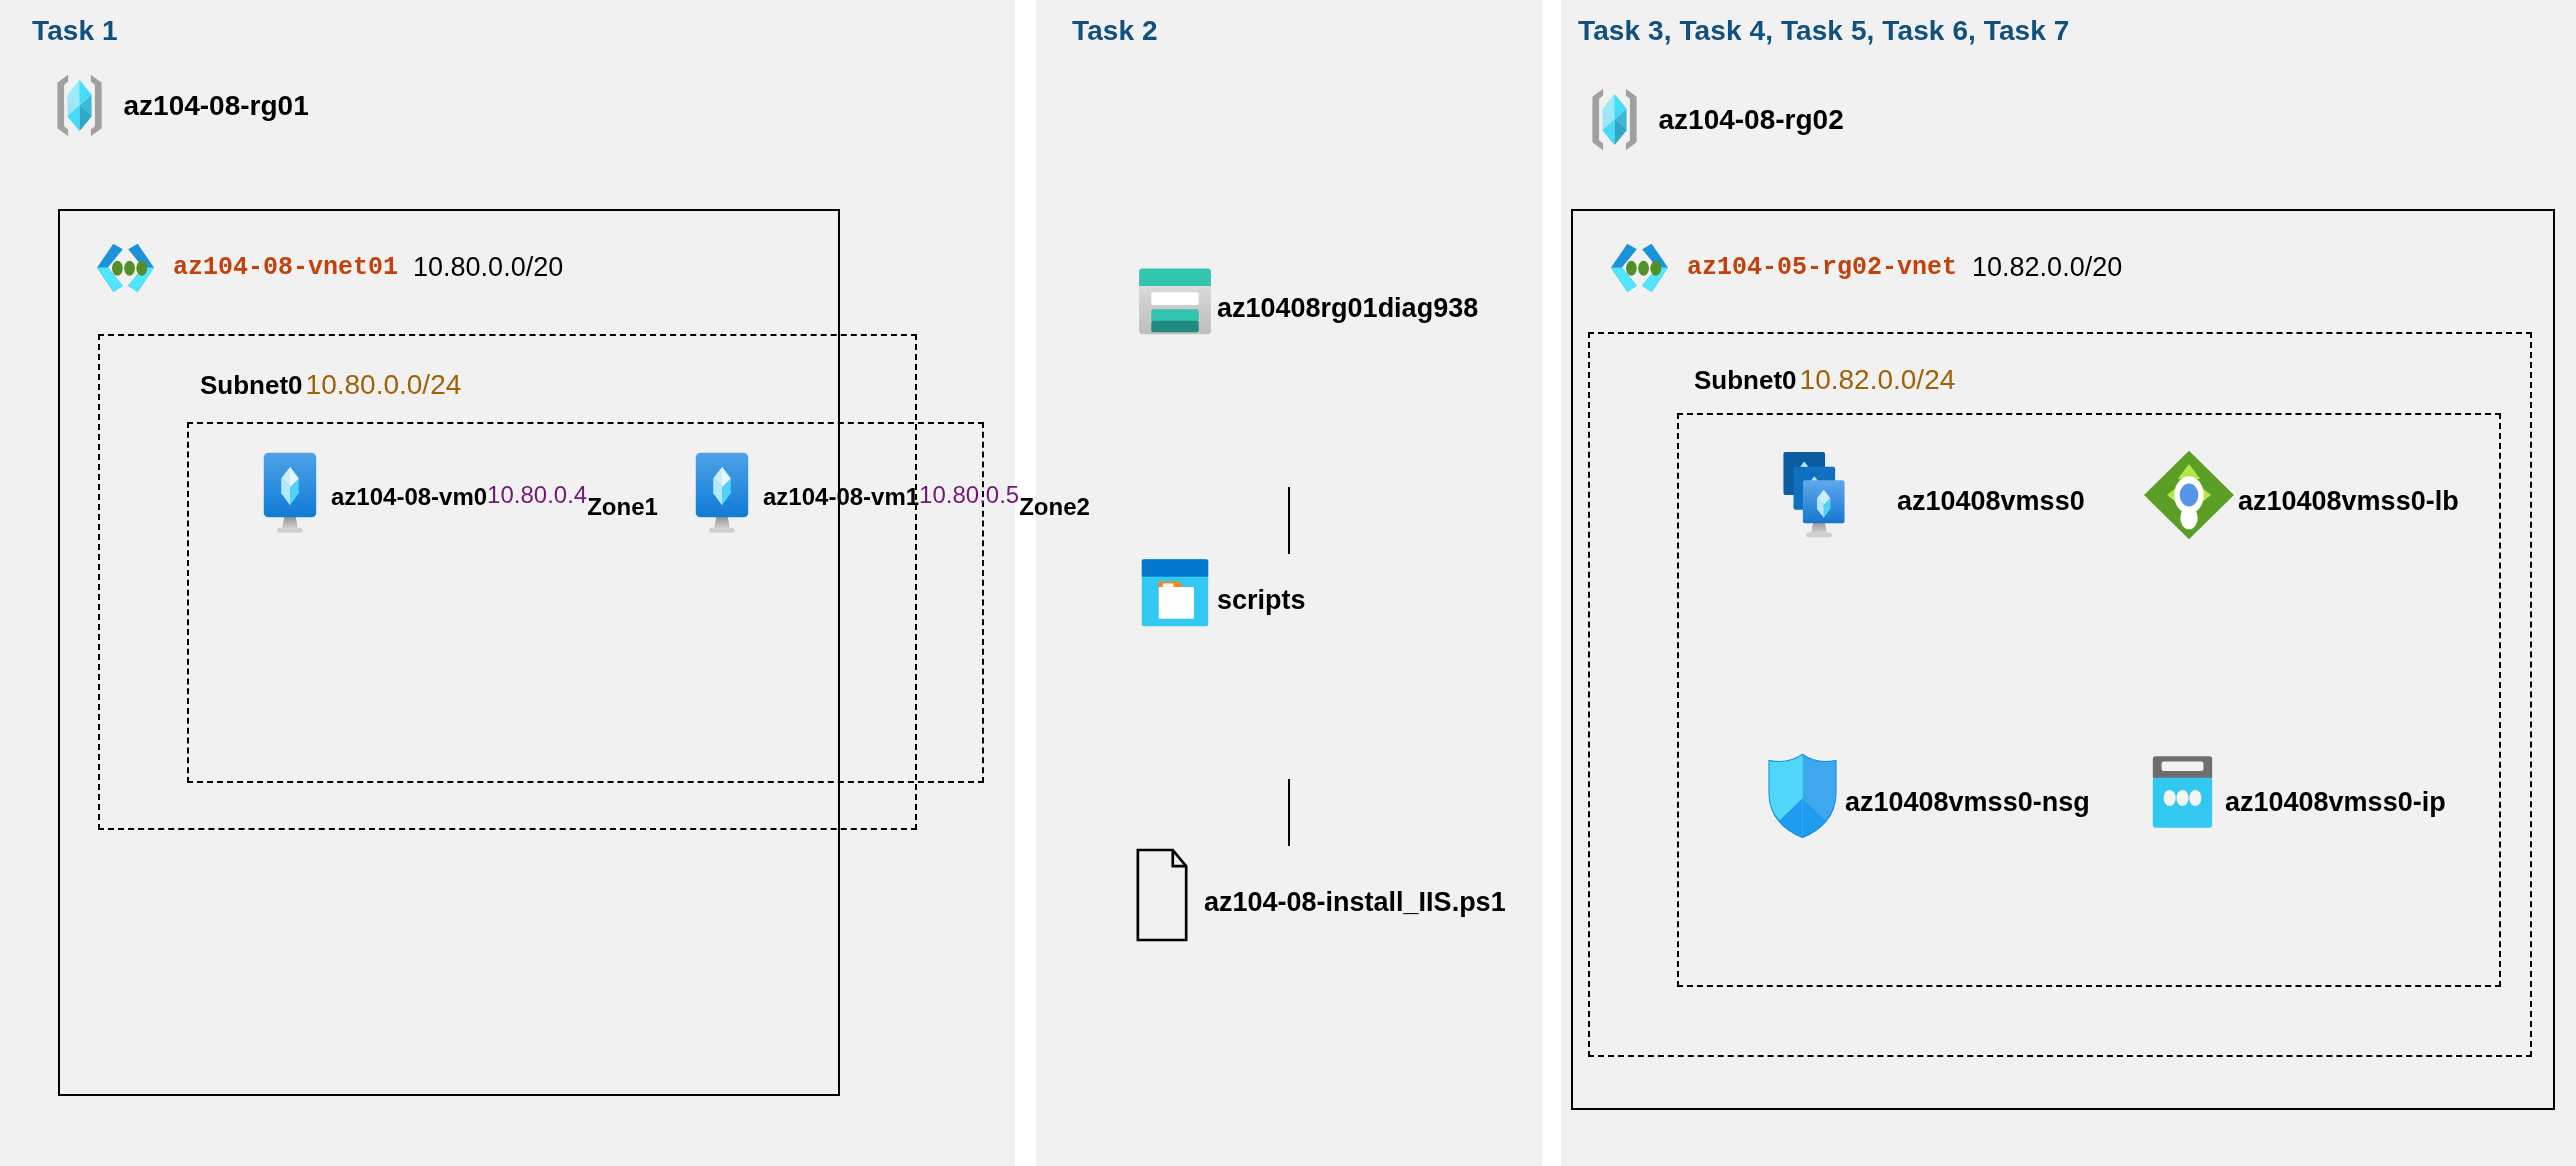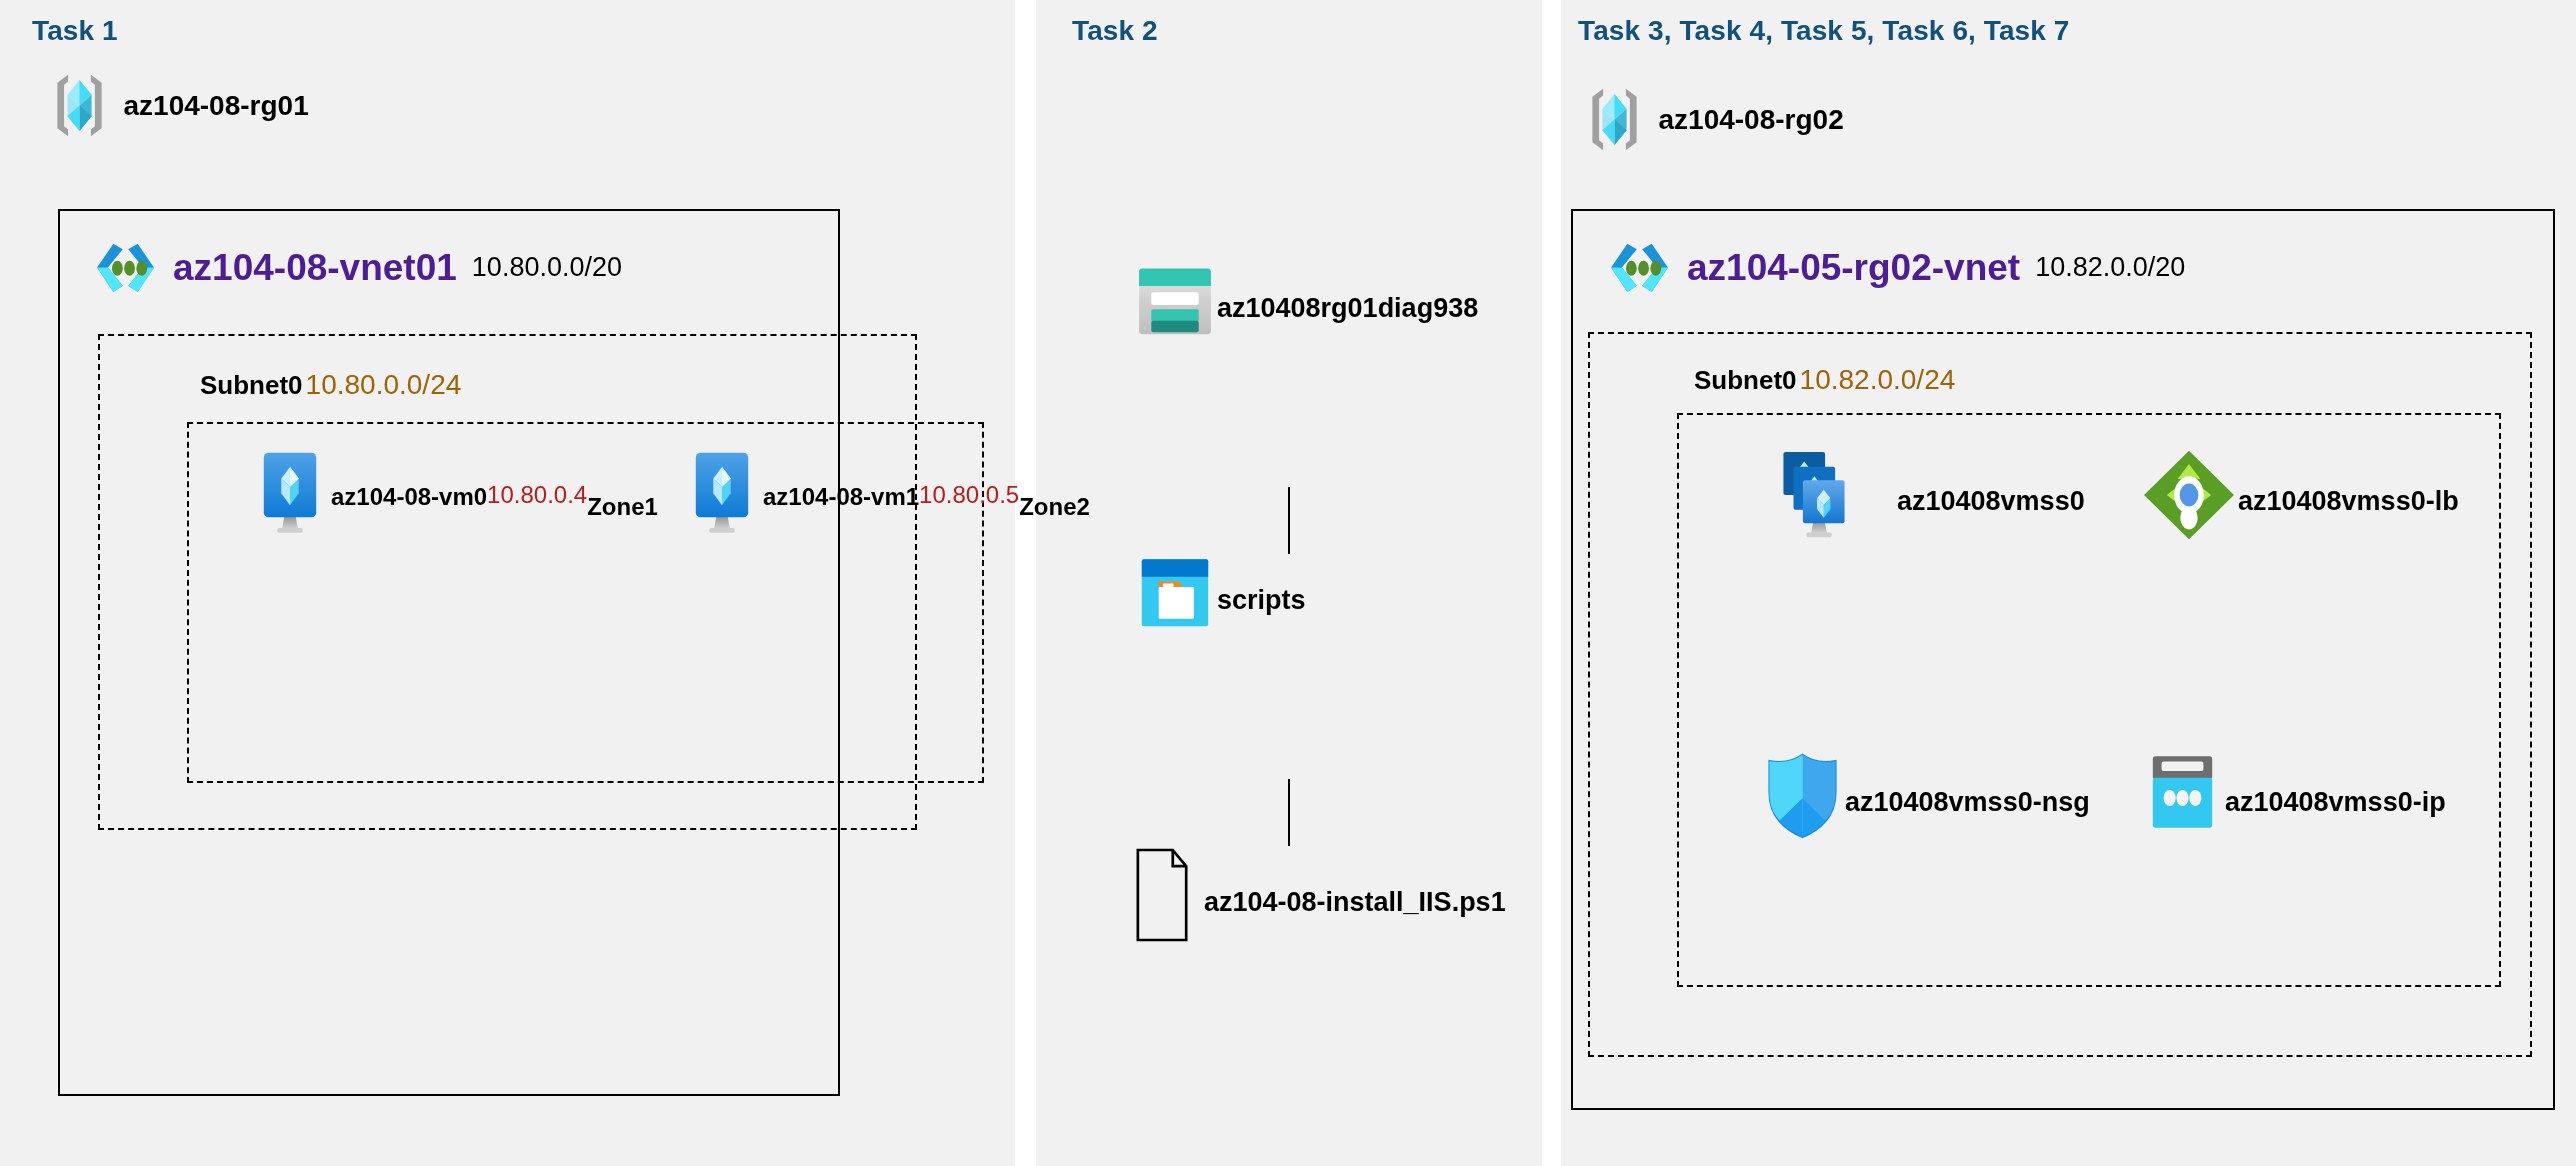--- a/index.html
+++ b/index.html
@@ -57,23 +57,24 @@
   }
 
   .vnet-row {
     position: absolute;
     display: flex;
     align-items: center;
     gap: 15px;
     white-space: nowrap;
   }
   .vnet-name {
-    font-size: 37px;
-    font-weight: bold;
-    color: #4c1d95;
+    font-size: 25px;
+    font-weight: bold;
+    color: #c2410c;
+    font-family: Liberation Mono, monospace;
   }
   .vnet-cidr {
     font-size: 27px;
     font-weight: normal;
     color: #000;
   }
 
   .subnet-row {
     position: absolute;
     white-space: nowrap;
@@ -98,21 +99,21 @@
   }
   .node-label {
     font-size: 24px;
     font-weight: bold;
     color: #000;
     margin-top: 9.4px;
   }
   .node-sub {
     font-size: 24px;
     font-weight: normal;
-    color: #b91c1c;
+    color: #701a75;
     margin-top: 4px;
   }
   .node-zone {
     font-size: 24px;
     font-weight: bold;
     color: #000;
     margin-top: 28px;
   }
 
   .connector {

